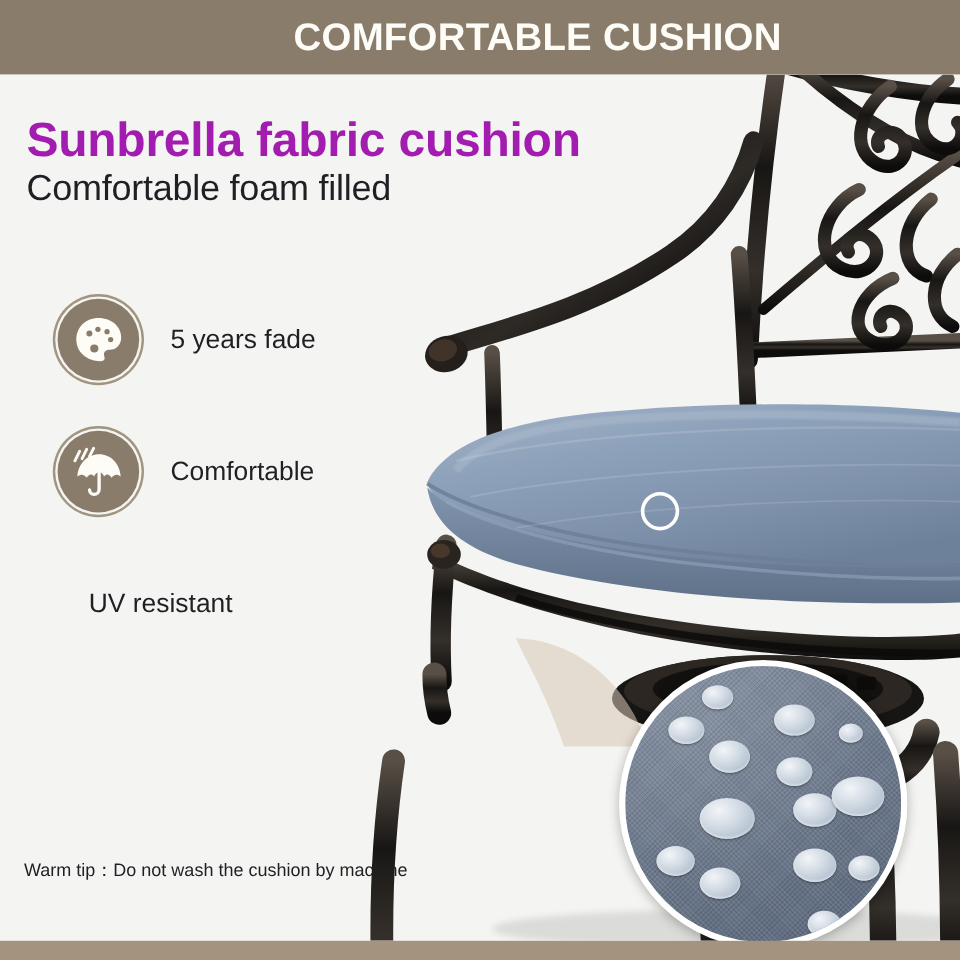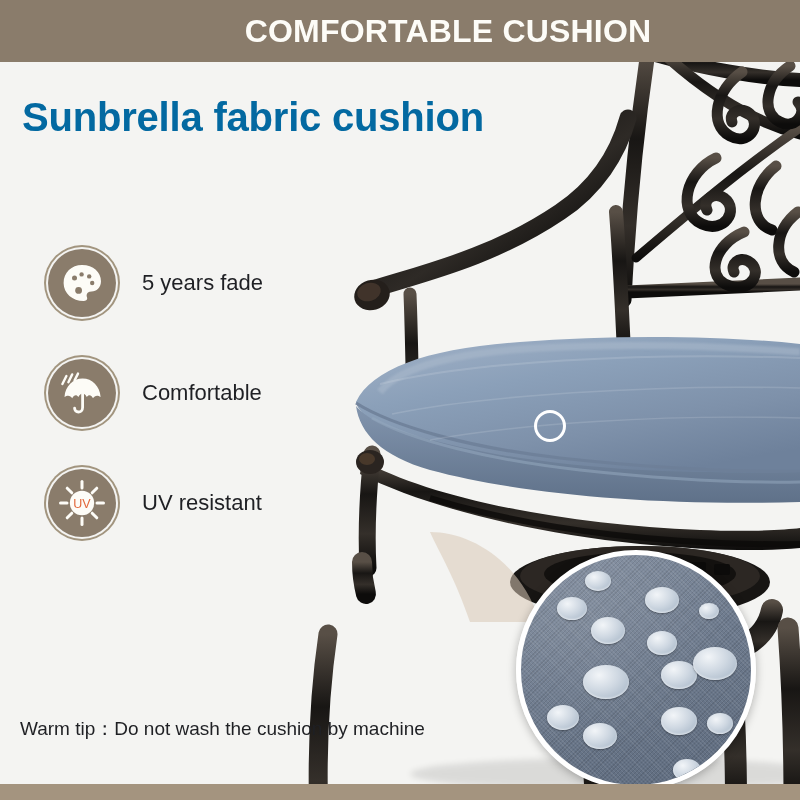--- a/index.html
+++ b/index.html
@@ -25,21 +25,21 @@
   }
   #header-title{
     font-size:32px;font-weight:bold;color:#fdfcf7;
     letter-spacing:.2px;white-space:nowrap;
     font-family:"Liberation Sans", sans-serif;
   }
 
   
   #headline{
     position:absolute;left:22px;top:95px;
-    font-size:40px;font-weight:bold;color:#0369a1;
+    font-size:40px;font-weight:bold;color:#a21caf;
     letter-spacing:-.2px;white-space:nowrap;
   }
   #subhead{
     position:absolute;left:22px;top:141px;
     font-size:30px;font-weight:normal;color:#1f2024;
     letter-spacing:-.2px;white-space:nowrap;
   }
 
   
   #features{position:absolute;left:48px;top:246px;width:300px;}
@@ -64,21 +64,21 @@
   .ico{position:absolute;left:0;top:0;width:68px;height:68px;}
 
   
   #bottom-title{
     position:absolute;left:20px;top:680px;
     font-size:30px;font-weight:bold;color:#18191c;
     letter-spacing:-.2px;white-space:nowrap;
   }
   #bottom-note{
     position:absolute;left:20px;top:716px;
-    font-size:19px;color:#1f2024;white-space:nowrap;
+    font-size:15px;color:#1f2024;white-space:nowrap;
   }
 
   
   #floor{
     position:absolute;left:0;bottom:0;width:800px;height:16px;
     background:#a4947f;
   }
 
   
   #photo{
@@ -275,20 +275,21 @@
     <div class="drop" style="left:152px;top:204px;width:28px;height:22px;"></div>
   </div>
 
   <div id="cushion-marker"></div>
 
   <div id="header-band">
     <span id="header-title">COMFORTABLE CUSHION</span>
   </div>
 
   <div id="headline">Sunbrella fabric cushion</div>
+  <div id="subhead">Comfortable foam filled</div>
 
   <div id="features">
 
     <div class="feature-row">
       <div class="feature-badge">
         <svg class="ico" viewBox="0 0 68 68">
           <path d="M34 16 C 45.5 16 53 23.5 53 32.2 C 53 38.6 48.4 42.4 43.6 42.4
                    C 40.6 42.4 38.6 44 38.6 46.3 C 38.6 47.6 39.2 48.4 39.2 49.6
                    C 39.2 51.2 37.8 52 35.6 52 C 24.6 52 15.6 44.6 15.6 34
                    C 15.6 23.5 23.6 16 34 16 Z" fill="#fdfcf7"></path>
@@ -319,36 +320,20 @@
           <path d="M24.2 15.4 L 20.4 23.2" stroke="#fdfcf7" stroke-width="2.4" stroke-linecap="round"></path>
           <path d="M30 14.6 L 26.6 21.4" stroke="#fdfcf7" stroke-width="2.4" stroke-linecap="round"></path>
         </svg>
       </div>
       <div class="feature-label">
         <div>Comfortable</div>
       </div>
     </div>
 
     <div class="feature-row">
-      <div class="feature-badge">
-        <svg class="ico" viewBox="0 0 68 68">
-          <g stroke="#fdfcf7" stroke-width="3" stroke-linecap="round">
-            <path d="M34 12.5 L 34 19"></path>
-            <path d="M34 49 L 34 55.5"></path>
-            <path d="M12.5 34 L 19 34"></path>
-            <path d="M49 34 L 55.5 34"></path>
-            <path d="M19.2 19.2 L 23.8 23.8"></path>
-            <path d="M44.2 44.2 L 48.8 48.8"></path>
-            <path d="M48.8 19.2 L 44.2 23.8"></path>
-            <path d="M23.8 44.2 L 19.2 48.8"></path>
-          </g>
-          <circle cx="34" cy="34" r="12.2" fill="#fdfcf7"></circle>
-          <text x="34" y="38.6" text-anchor="middle" font-family="Liberation Sans, sans-serif" font-size="12.5" fill="#e2673a">UV</text>
-        </svg>
-      </div>
       <div class="feature-label">
         <div>UV resistant</div>
       </div>
     </div>
   </div>
 
   <div id="bottom-note">Warm tip：Do not wash the cushion by machine</div>
 
   <div id="floor"></div>
 </div>

